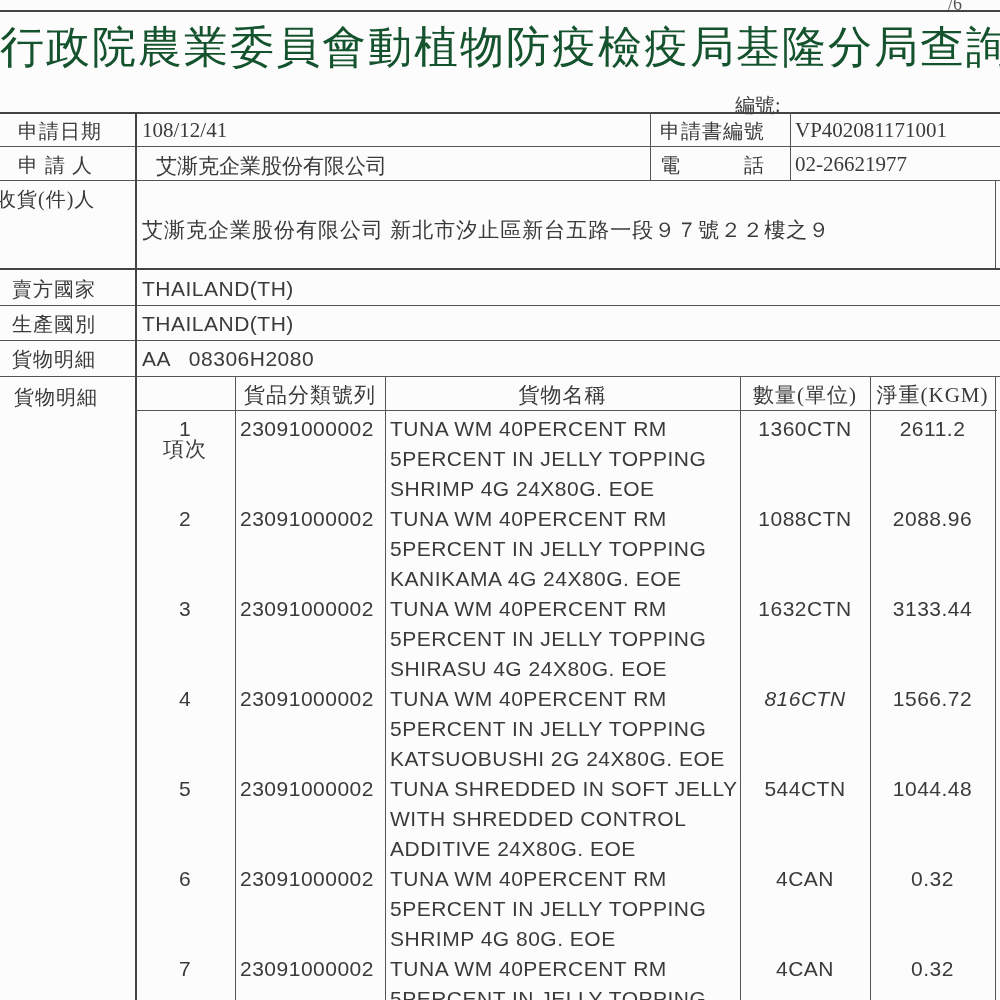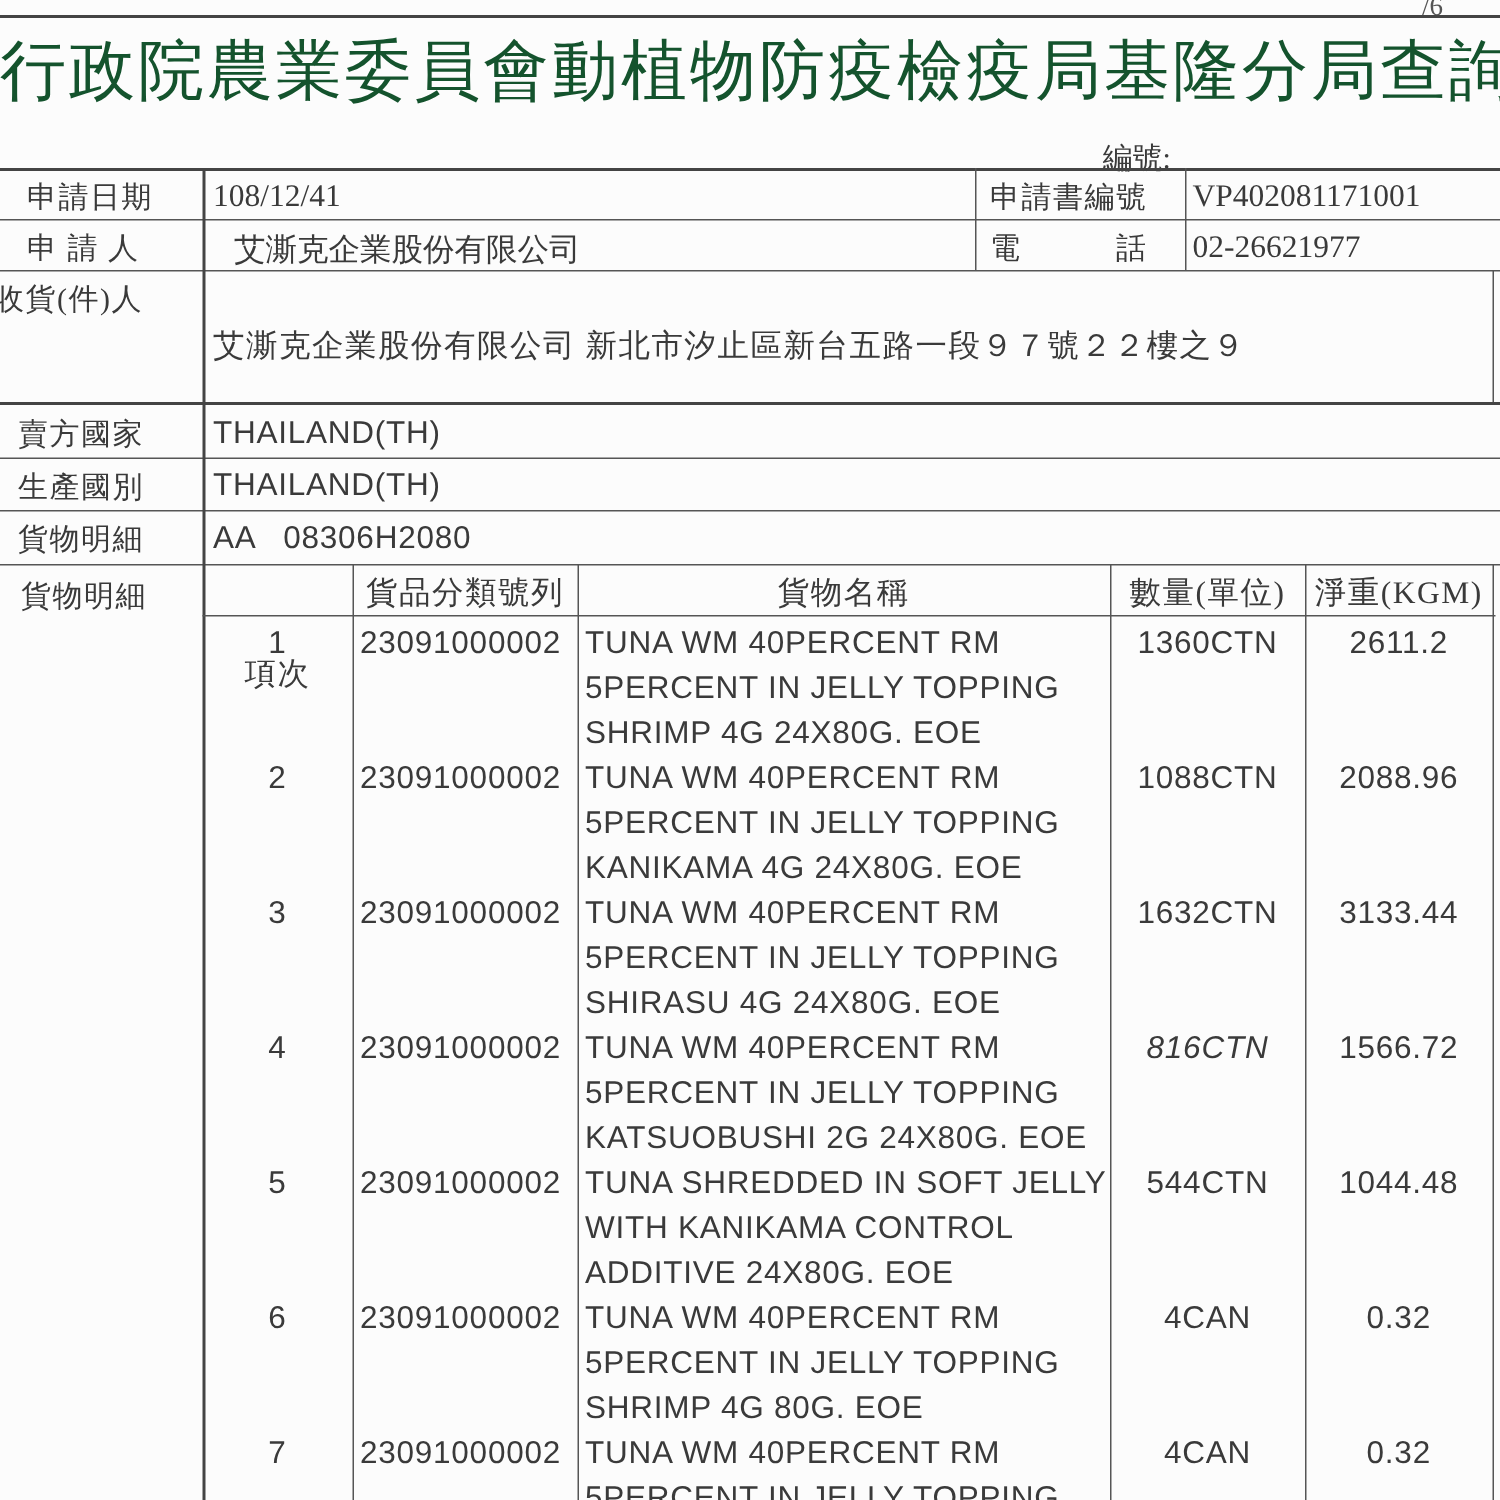--- a/index.html
+++ b/index.html
@@ -109,21 +109,21 @@
     <div class="cell center desc" style="top:684px; left:135px; width:100px;">4</div>
     <div class="cell desc" style="top:684px; left:240px;">23091000002</div>
     <div class="cell desc" style="top:684px; left:390px;">TUNA WM 40PERCENT RM</div>
     <div class="cell desc" style="top:714px; left:390px;">5PERCENT IN JELLY TOPPING</div>
     <div class="cell desc" style="top:744px; left:390px;">KATSUOBUSHI 2G 24X80G. EOE</div>
     <div class="cell center desc" style="top:684px; left:740px; width:130px;font-style:italic;">816CTN</div>
     <div class="cell center desc" style="top:684px; left:870px; width:125px;">1566.72</div>
     <div class="cell center desc" style="top:774px; left:135px; width:100px;">5</div>
     <div class="cell desc" style="top:774px; left:240px;">23091000002</div>
     <div class="cell desc" style="top:774px; left:390px;">TUNA SHREDDED IN SOFT JELLY</div>
-    <div class="cell desc" style="top:804px; left:390px;">WITH KANIKAMA CONTROL</div>
+    <div class="cell desc" style="top:804px; left:390px;">WITH SHREDDED CONTROL</div>
     <div class="cell desc" style="top:834px; left:390px;">ADDITIVE 24X80G. EOE</div>
     <div class="cell center desc" style="top:774px; left:740px; width:130px;">544CTN</div>
     <div class="cell center desc" style="top:774px; left:870px; width:125px;">1044.48</div>
     <div class="cell center desc" style="top:864px; left:135px; width:100px;">6</div>
     <div class="cell desc" style="top:864px; left:240px;">23091000002</div>
     <div class="cell desc" style="top:864px; left:390px;">TUNA WM 40PERCENT RM</div>
     <div class="cell desc" style="top:894px; left:390px;">5PERCENT IN JELLY TOPPING</div>
     <div class="cell desc" style="top:924px; left:390px;">SHRIMP 4G 80G. EOE</div>
     <div class="cell center desc" style="top:864px; left:740px; width:130px;">4CAN</div>
     <div class="cell center desc" style="top:864px; left:870px; width:125px;">0.32</div>

